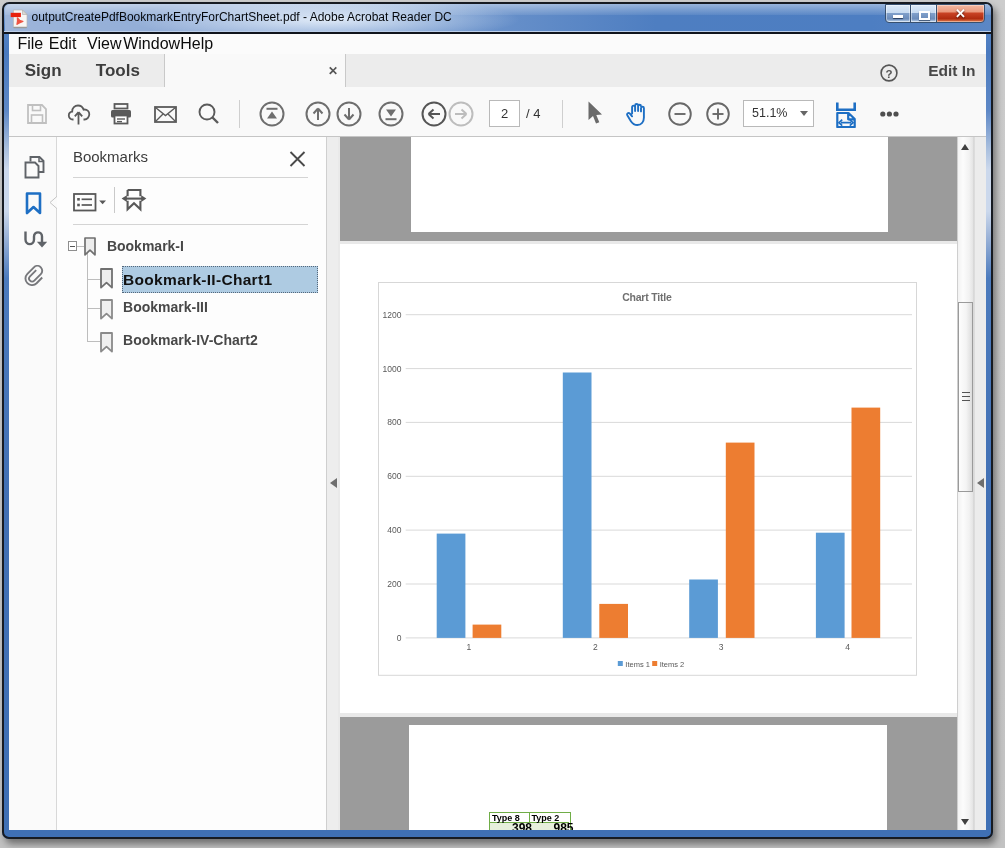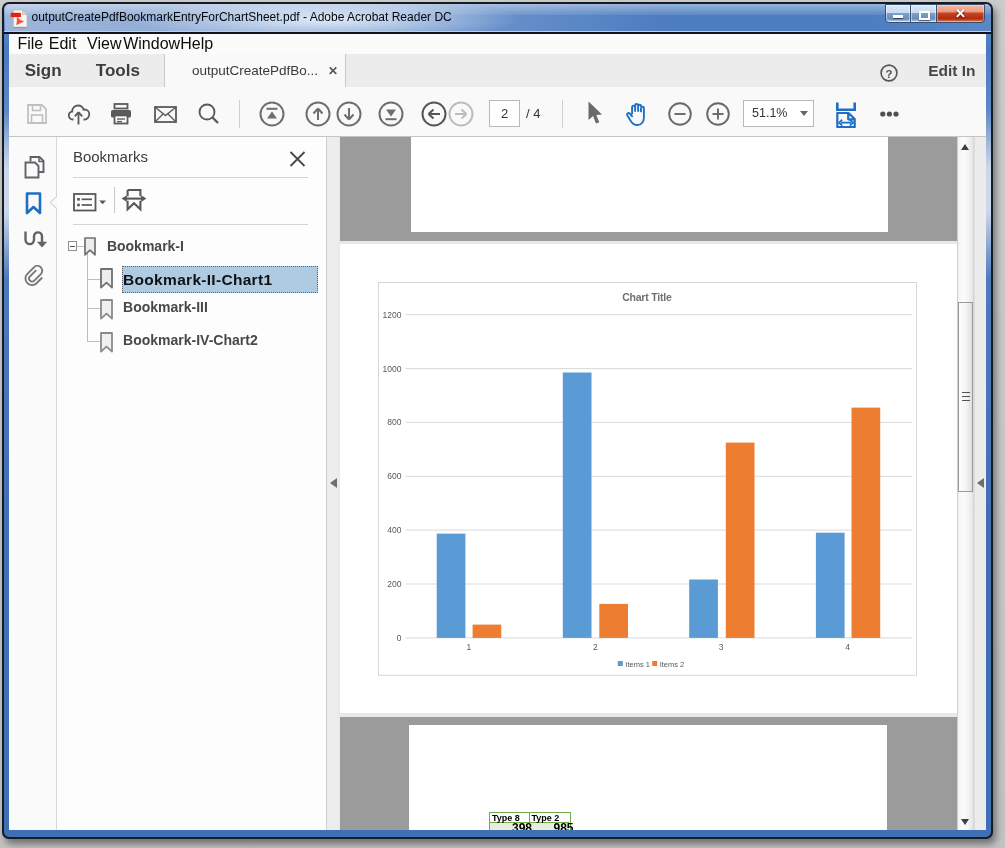--- a/index.html
+++ b/index.html
@@ -98,21 +98,20 @@
   <div class="menuitem" style="left:8.4px;">File</div>
   <div class="menuitem" style="left:39.8px;">Edit</div>
   <div class="menuitem" style="left:78.1px;">View</div>
   <div class="menuitem" style="left:114.2px;">Window</div>
   <div class="menuitem" style="left:171.2px;">Help</div>
 
   <div id="tabbar" class="abs">
     <div class="navlbl" style="left:15.7px;">Sign</div>
     <div class="navlbl" style="left:86.8px;">Tools</div>
     <div id="activetab">
-          <div id="tabtext">outputCreatePdfBo...</div>
           <div id="tabx">✕</div>
         </div>
     <svg class="abs" style="left:870.5px;top:9.5px;" width="18" height="18" viewBox="0 0 18 18">
           <circle cx="9" cy="9" r="7.9" fill="none" stroke="#555" stroke-width="1.6"></circle>
           <text x="9" y="13.5" text-anchor="middle" font-size="11.5" font-weight="bold" fill="#555" font-family="Liberation Sans">?</text>
         </svg>
     <div id="signin">Edit In</div>
   </div>
 
   <div id="toolbar" class="abs">

